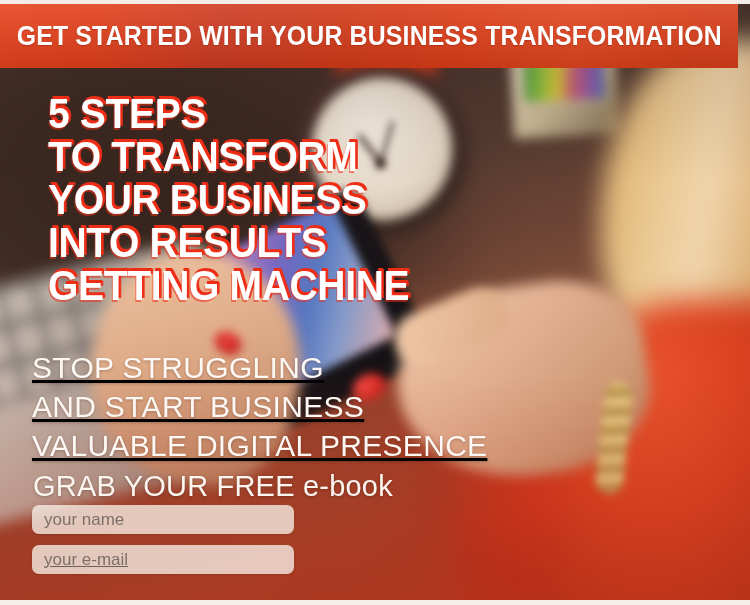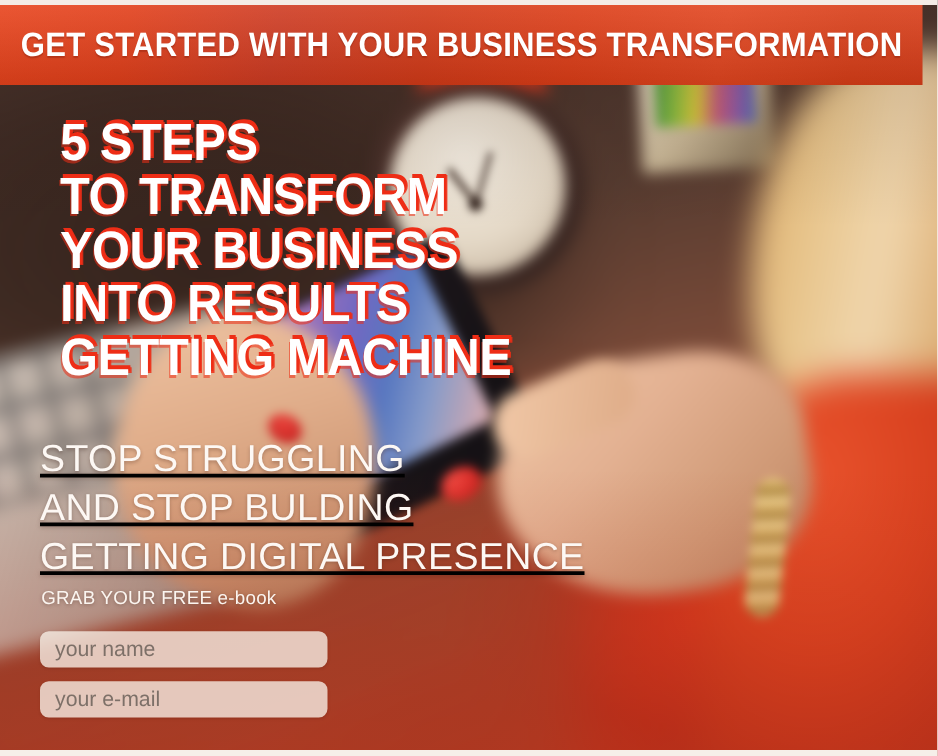--- a/index.html
+++ b/index.html
@@ -368,51 +368,51 @@
   }
 
   
   .grab-line {
     position: absolute;
     left: 33px;
     top: 470px;
     z-index: 5;
     font-family: "Liberation Sans", sans-serif;
     font-weight: normal;
-    font-size: 15px;
+    font-size: 29px;
     color: #fbf5f0;
     letter-spacing: 0.2px;
     white-space: nowrap;
     text-shadow: 0 1px 3px rgba(60,25,15,0.35);
   }
 
   
   .signup-form {
     position: absolute;
     left: 32px;
     top: 505px;
     z-index: 6;
     width: 262px;
   }
   .field {
     display: block;
-    width: 230px;
+    width: 262px;
     height: 29px;
     border: none;
     border-radius: 7px;
     background: rgba(247,240,231,0.78);
     padding: 0 12px;
     font-family: "Liberation Sans", sans-serif;
     font-size: 17px;
     color: #6f6258;
     outline: none;
     box-shadow: 0 1px 2px rgba(70,30,18,0.18);
   }
   .field::placeholder { color: #7d7068; opacity: 1; }
-  .field + .field { margin-top: 11px; }
+  .field + .field { margin-top: 11px; text-decoration: underline; }
 
   
   .cta-button {
     position: absolute;
     right: 20px;
     bottom: 18px;
     z-index: 6;
     border: none;
     background: transparent;
     padding: 4px 6px;
@@ -477,22 +477,22 @@
   <div class="headline">
     <div class="headline-line">5 STEPS</div>
     <div class="headline-line">TO TRANSFORM</div>
     <div class="headline-line">YOUR BUSINESS</div>
     <div class="headline-line">INTO RESULTS</div>
     <div class="headline-line">GETTING MACHINE</div>
   </div>
 
   <div class="subhead">
     <div class="subhead-line">STOP STRUGGLING</div>
-    <div class="subhead-line">AND STOP BULDING</div>
-    <div class="subhead-line">GETTING DIGITAL PRESENCE</div>
+    <div class="subhead-line">AND START BUSINESS</div>
+    <div class="subhead-line">VALUABLE DIGITAL PRESENCE</div>
   </div>
 
   <div class="grab-line">GRAB YOUR FREE e-book</div>
 
   <form class="signup-form">
     <input class="field" type="text" placeholder="your name" style="">
     <input class="field" type="email" placeholder="your e-mail" style="">
   </form>
 
 

